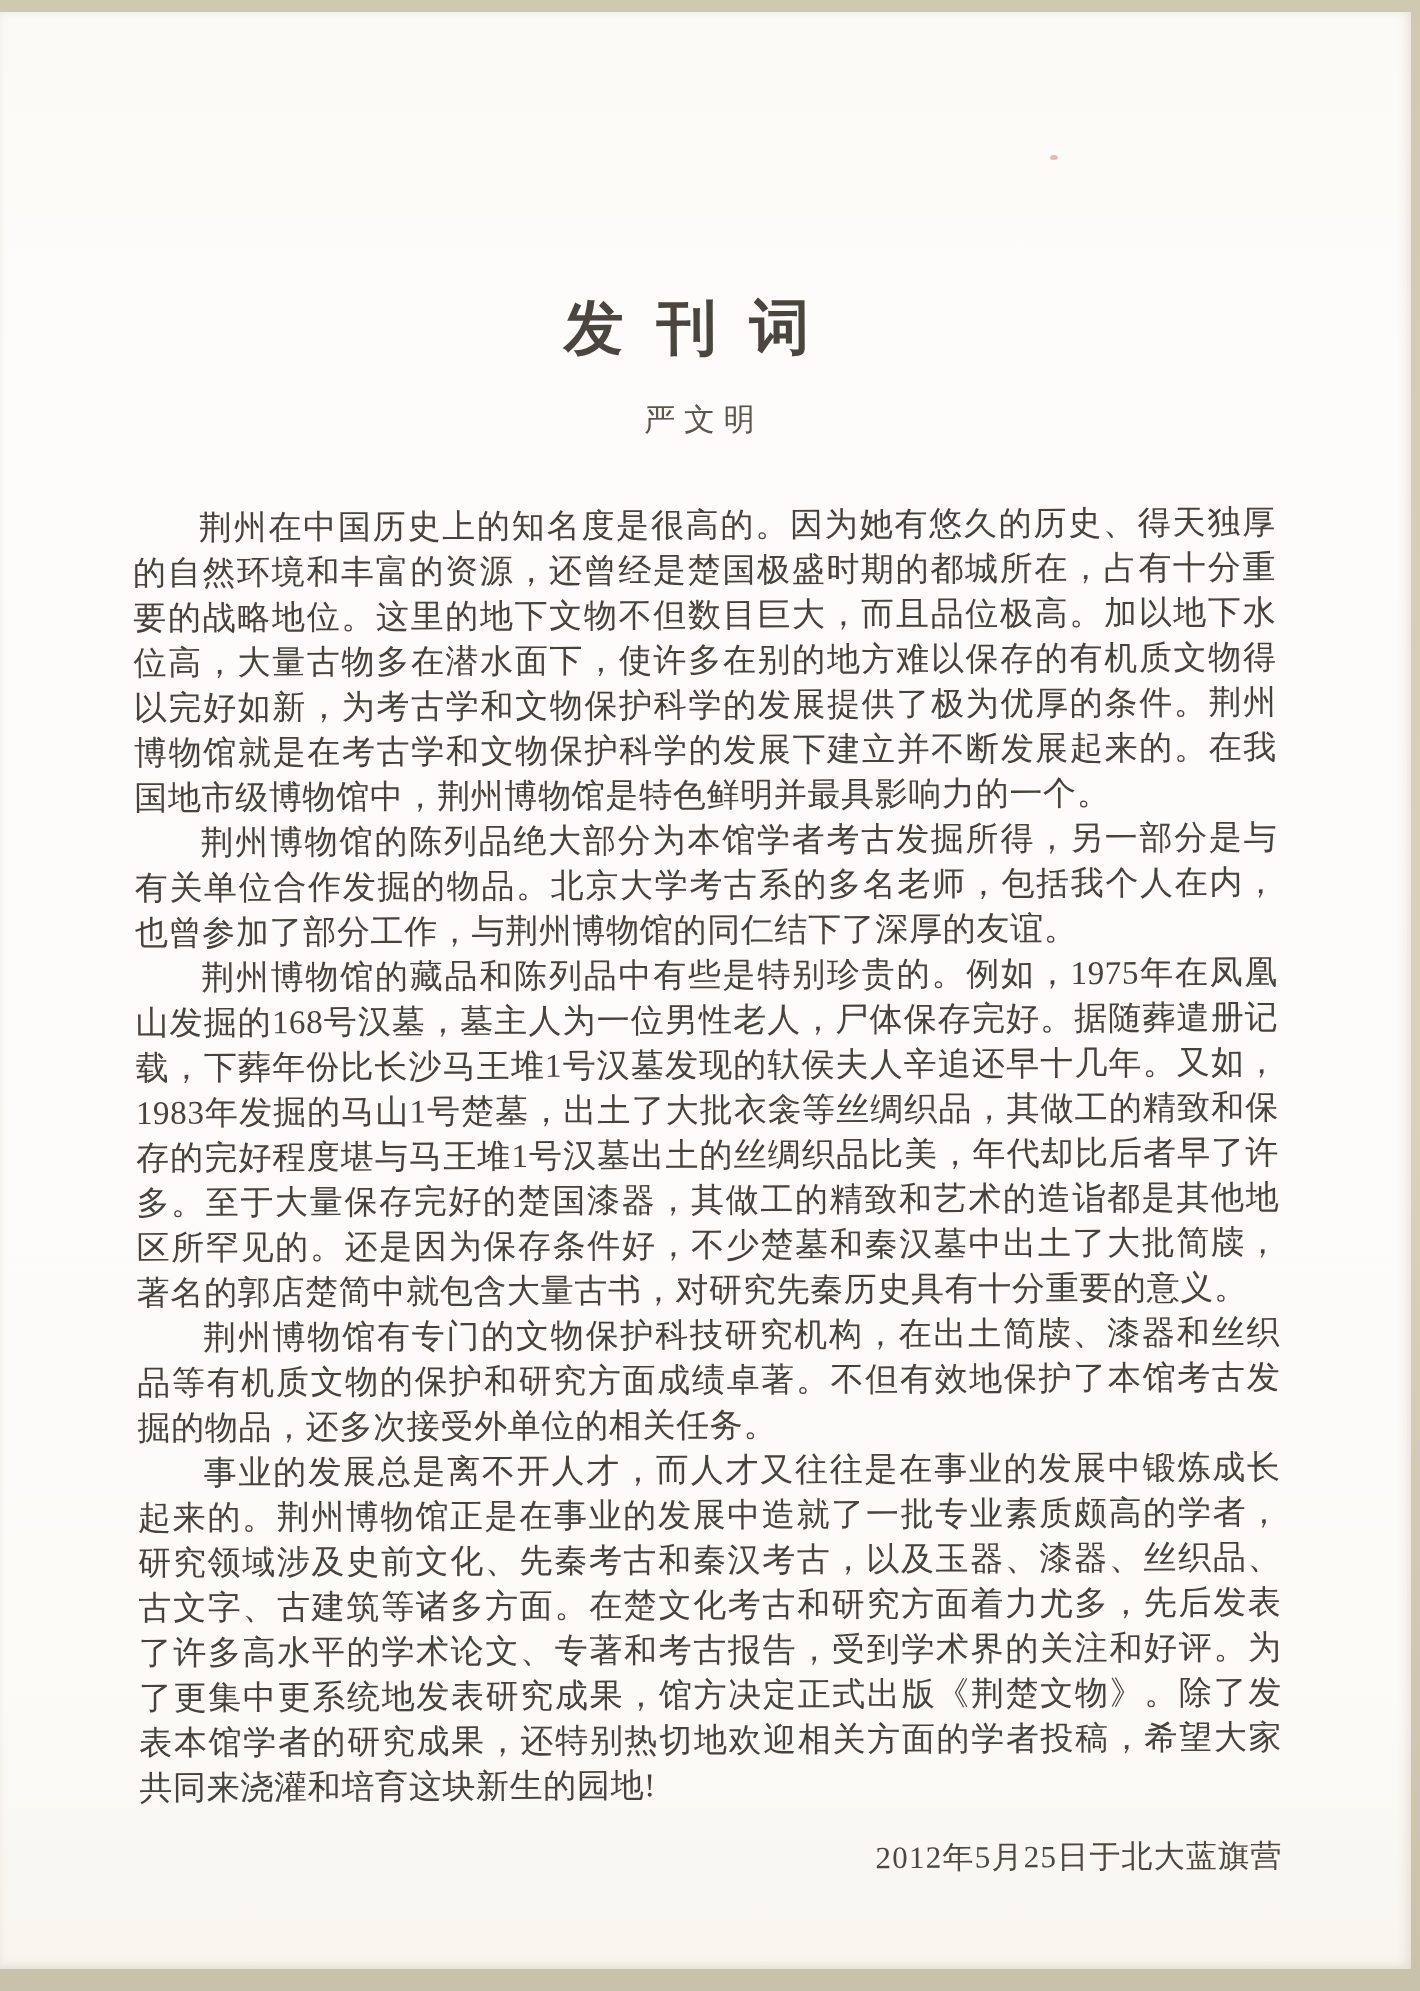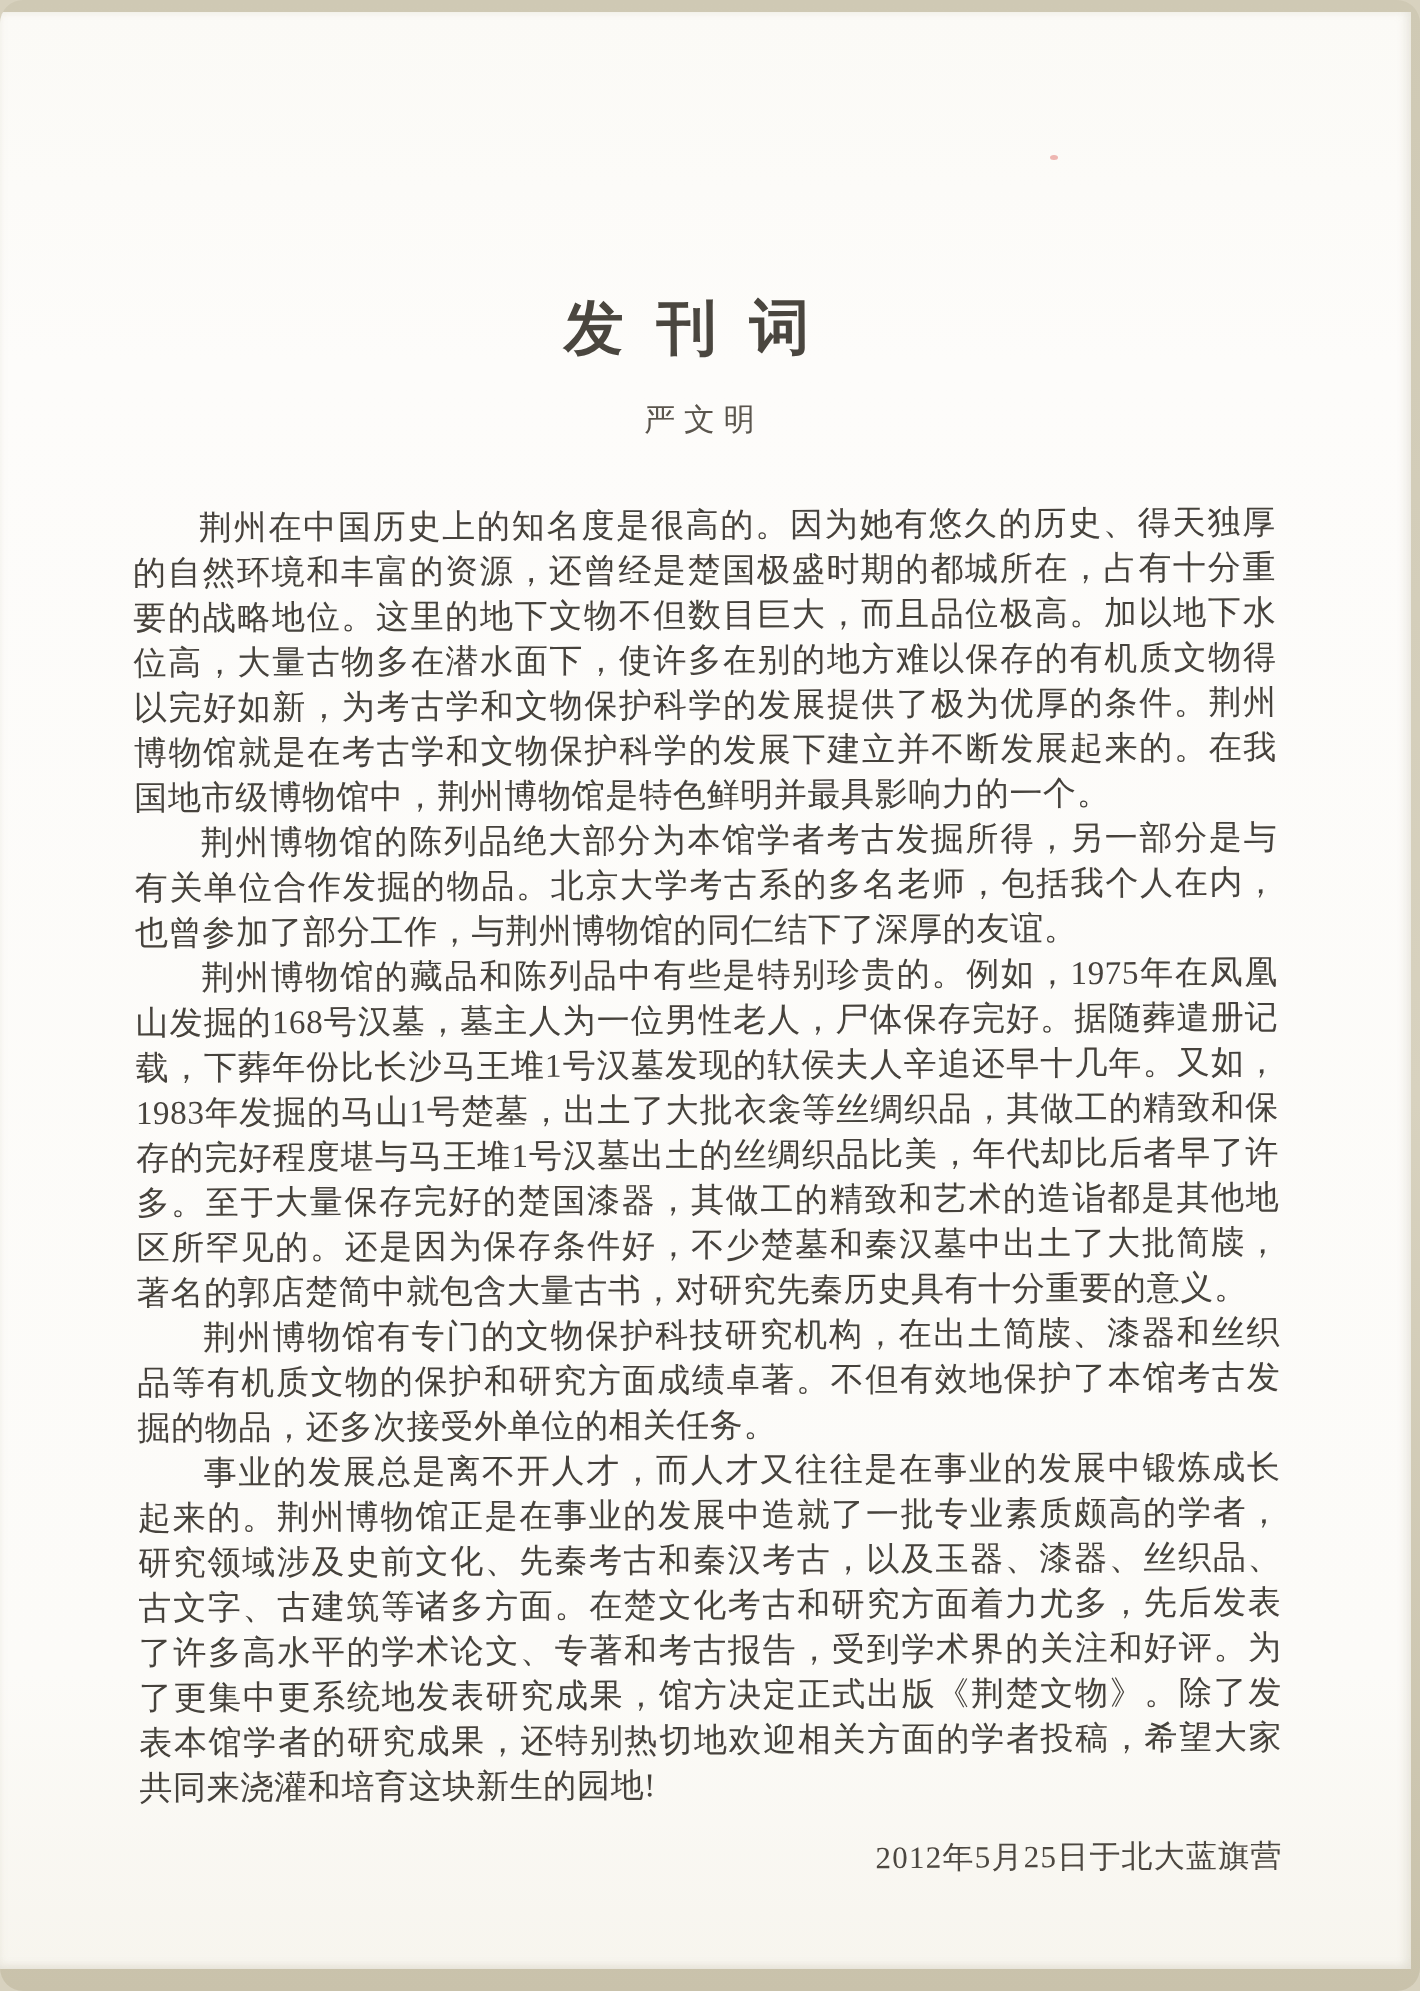--- a/index.html
+++ b/index.html
@@ -7,21 +7,20 @@
     padding: 0;
     background: #d8d2bf;
   }
   .sheet {
     position: relative;
     width: 1420px;
     height: 1991px;
     overflow: hidden;
     background: linear-gradient(180deg, #cfc9b4 0%, #d8d2bf 55%, #c9c2ab 100%);
     font-family: "Liberation Serif", "DejaVu Serif", serif;
-    border-radius: 23px;
   }
   
   .page {
     position: absolute;
     left: 0;
     top: 12px;
     right: 9px;
     bottom: 22px;
     background: linear-gradient(180deg, #fbfaf6 0%, #fdfcfa 18%, #fcfbf8 85%, #f7f5ee 100%);
     box-shadow: inset -6px 0 10px rgba(150,140,110,0.12), inset 0 -4px 8px rgba(150,140,110,0.10);

